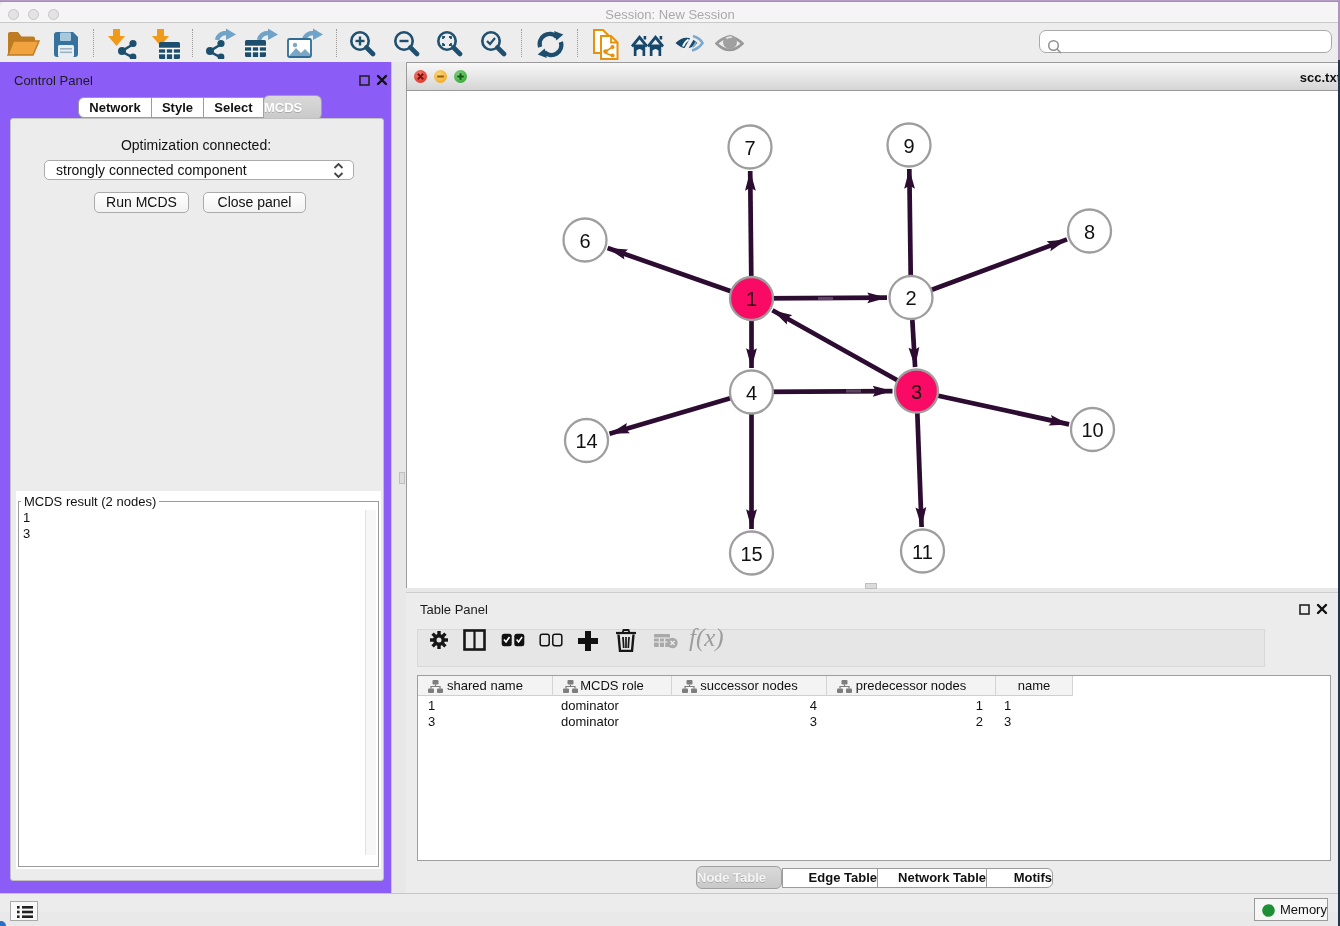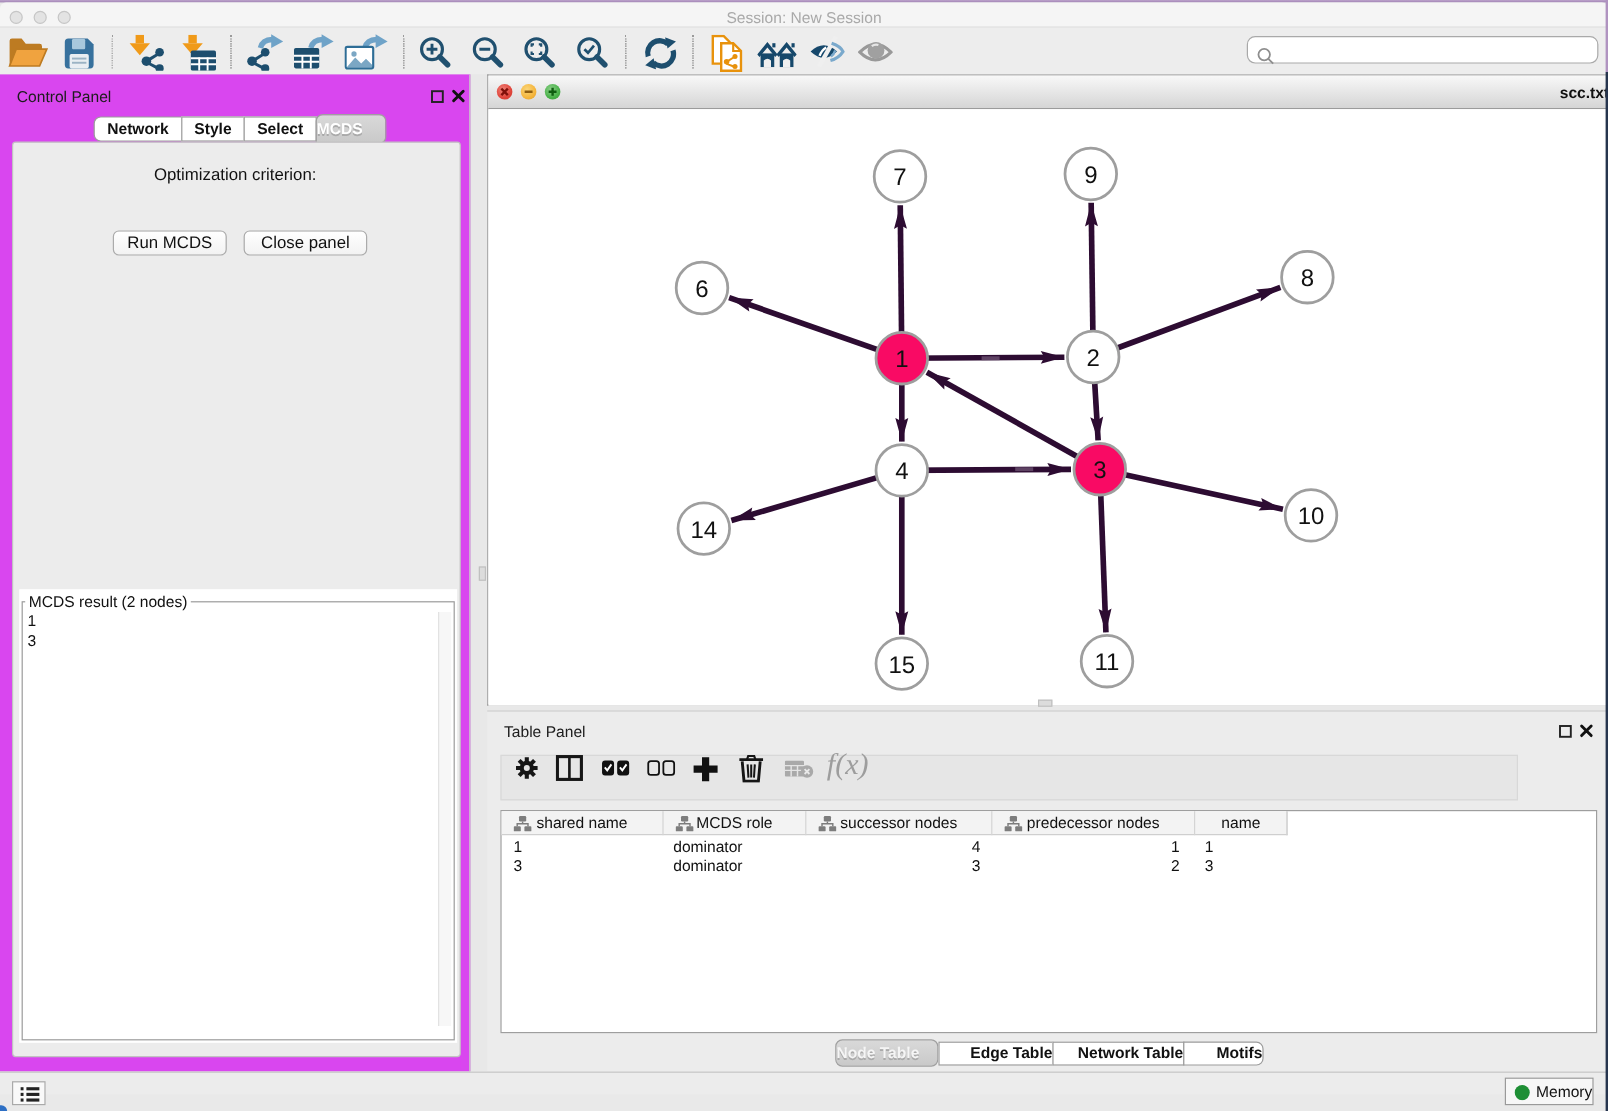--- a/index.html
+++ b/index.html
@@ -5,21 +5,21 @@
 .abs{position:absolute}
 #purple{position:absolute;left:0;top:0;width:1340px;height:2px;background:linear-gradient(#bda3cb,#a083b4)}
 #titlebar{position:absolute;left:0;top:2px;width:1340px;height:21px;background:#f5f5f5;border-bottom:1px solid #c9c9c9;border-radius:5px 5px 0 0}
 .tl{position:absolute;top:7px;width:11px;height:11px;border-radius:50%;background:#e3e3e3;border:1px solid #c6c6c6}
 #titletext{position:absolute;top:5px;left:0;width:1340px;text-align:center;font-size:13px;color:#a9a9a9}
 #toolbar{position:absolute;left:0;top:23px;width:1340px;height:39px;background:#ededed}
 .sep{position:absolute;top:6px;height:28px;width:0;border-left:1px dotted #9a9a9a}
 #searchbox{position:absolute;left:1039px;top:7px;width:293px;height:23px;background:#fff;border:1px solid #a9a9a9;border-radius:7px}
 #content{position:absolute;left:0;top:62px;width:1340px;height:831px;background:#e8e8e8}
 
-#cp{position:absolute;left:0;top:0;width:392px;height:831px;background:#d946ef;border-right:1px solid #c9c9c9}
+#cp{position:absolute;left:0;top:0;width:392px;height:831px;background:#8b5cf6;border-right:1px solid #c9c9c9}
 #cptitle{position:absolute;left:14px;top:11px;font-size:13px;color:#1c1c1c}
 .tab{position:absolute;top:35px;height:21px;background:#fff;border:1px solid #9c9c9c;font-size:13px;color:#111;text-align:center;line-height:19px;font-weight:bold}
 #tabsel{position:absolute;top:33px;height:25px;background:linear-gradient(#d9d9d9,#c9c9c9);border:1px solid #a0a0a0;border-radius:5px 5px 0 0;font-size:13px;color:#fff;text-align:left;line-height:23px;font-weight:bold;text-shadow:0 1px 0 #aaa}
 #cppane{position:absolute;left:10px;top:56px;width:374px;height:763px;background:#ececec;border:1px solid #c2c2c2;border-radius:3px}
 #optlabel{position:absolute;left:0;top:75px;width:392px;text-align:center;font-size:14px;color:#111}
 #dropdown{position:absolute;left:44px;top:98px;width:310px;height:20px;background:#fff;border:1px solid #ababab;border-radius:5px;font-size:14px;color:#111;line-height:18px;padding-left:11px}
 .btn{position:absolute;top:130px;height:21px;background:linear-gradient(#ffffff,#f2f2f2);border:1px solid #ababab;border-radius:5px;font-size:14px;color:#111;text-align:center;line-height:19px}
 #fieldset{position:absolute;left:16px;top:429px;width:365px;height:378px;background:#fff}
 #fsinner{position:absolute;left:2px;top:10px;width:361px;height:366px;border:1px solid #9b9b9b}
 #legend{position:absolute;left:5px;top:3px;background:#fff;font-size:13px;color:#111;padding:0 3px}
@@ -205,21 +205,24 @@
         <rect x="1" y="1" width="9" height="9" fill="none" stroke="#222" stroke-width="1.6"></rect>
       </svg>
     <svg class="abs" style="left:376px;top:12px" width="12" height="12" viewBox="0 0 12 12">
         <path d="M2,2 L10,10 M10,2 L2,10" stroke="#111" stroke-width="2.4" stroke-linecap="round"></path>
       </svg>
     <div class="tab" style="left:78px;width:74px;border-radius:6px 0 0 6px">Network</div>
     <div class="tab" style="left:151px;width:53px">Style</div>
     <div class="tab" style="left:203px;width:61px">Select</div>
     <div id="tabsel" style="left:263px;width:59px;border-radius:6px 6px 6px 0">MCDS</div>
     <div id="cppane"></div>
-    <div id="optlabel">Optimization criterion:</div>
+    <div id="optlabel">Optimization connected:</div>
+    <div id="dropdown">strongly connected component<svg width="11" height="15" style="position:absolute;right:9px;top:2px" viewBox="0 0 11 15">
+          <path d="M1.5,5 L5.5,1 L9.5,5 M1.5,10 L5.5,14 L9.5,10" fill="none" stroke="#444" stroke-width="1.8"></path>
+        </svg></div>
     <div class="btn" style="left:94px;width:95px">Run MCDS</div>
     <div class="btn" style="left:203px;width:103px">Close panel</div>
     <div id="fieldset">
       <div id="fsinner"></div>
       <div id="legend">MCDS result (2 nodes)</div>
       <div id="fstext">1<br>3</div>
       <div id="fsscroll"></div>
     </div>
   </div>
   <div id="nw">

